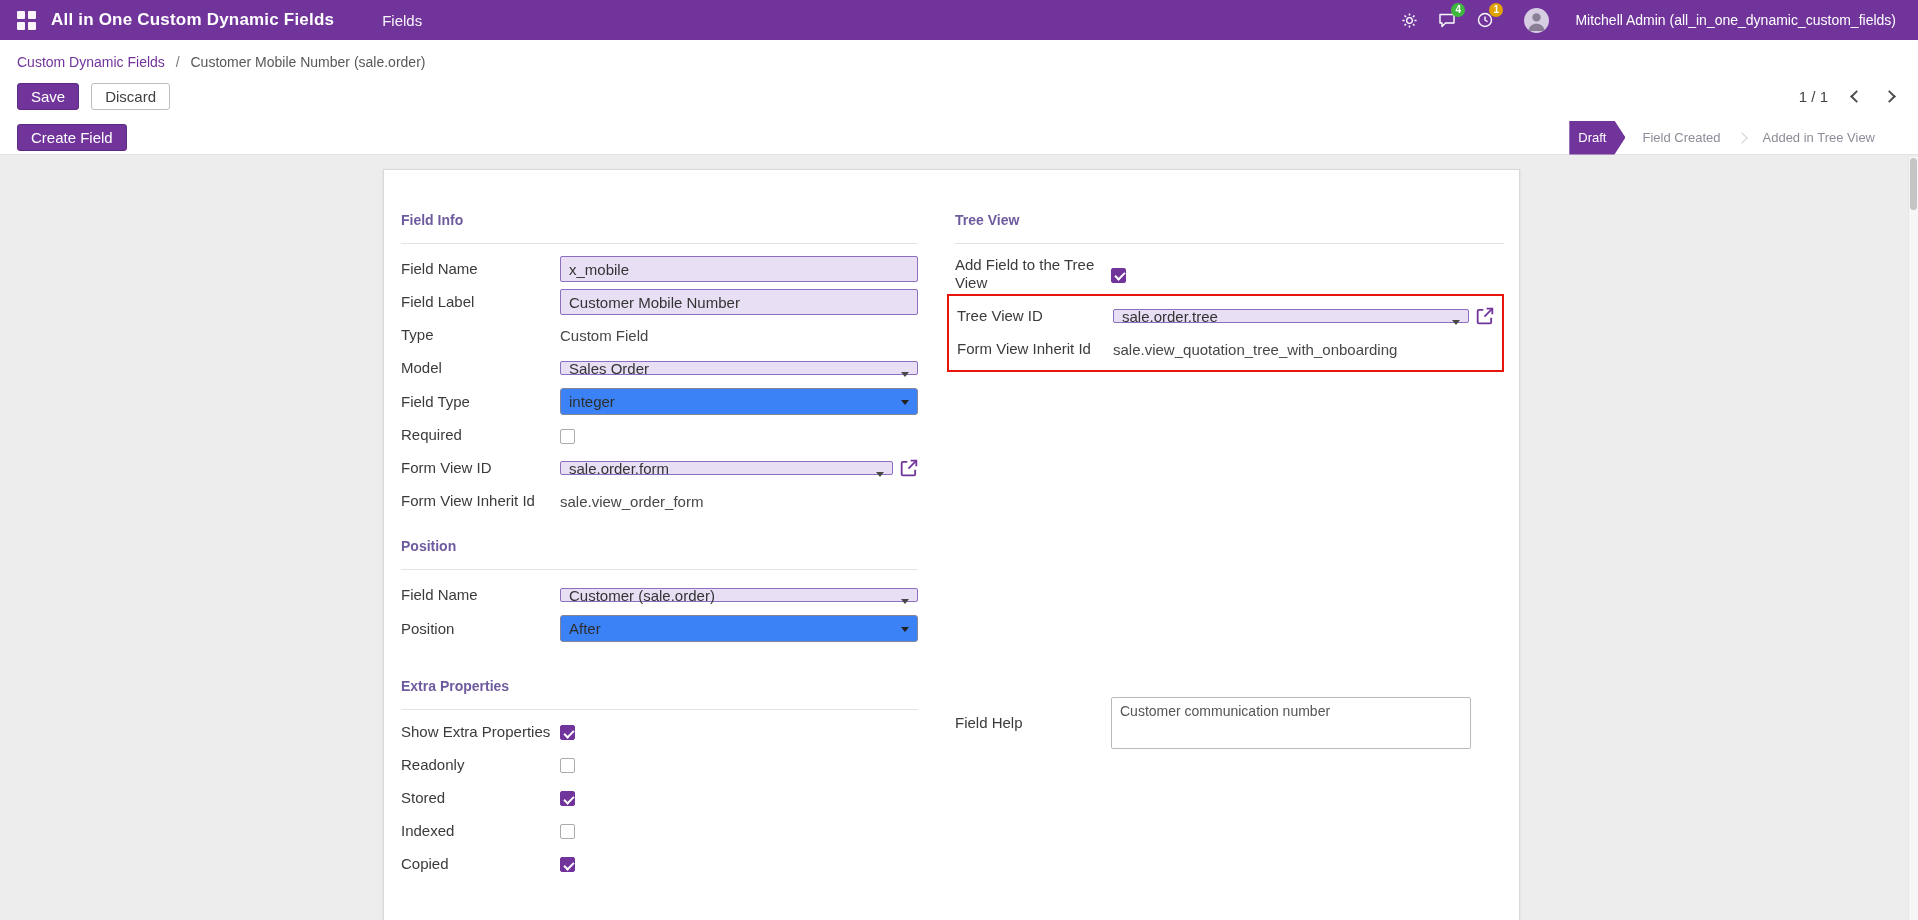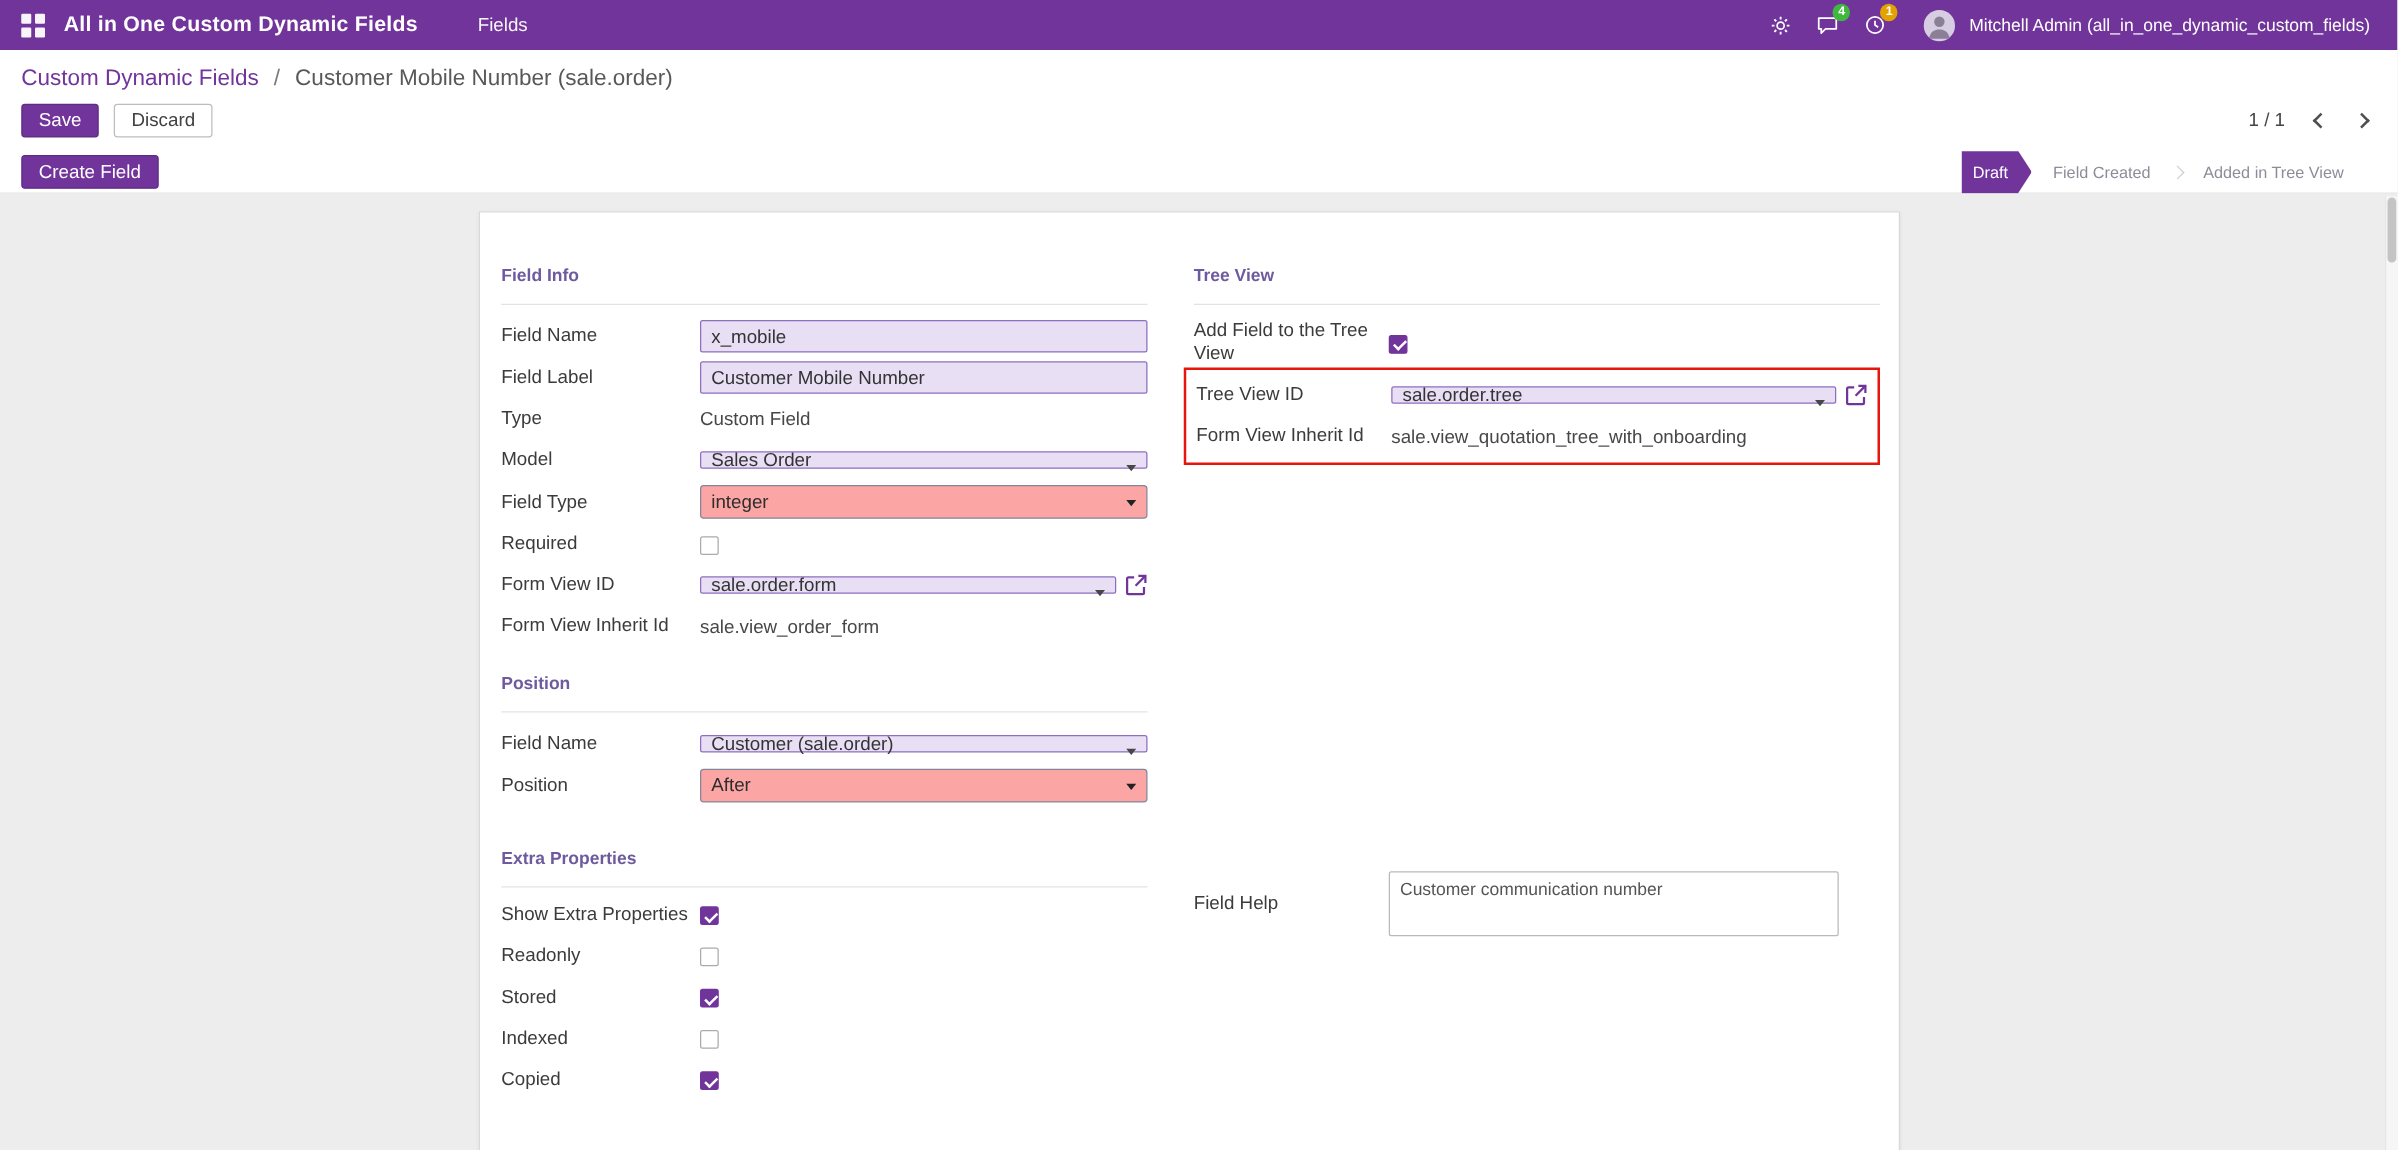--- a/index.html
+++ b/index.html
@@ -20,26 +20,26 @@
     gap:3px;place-content:center;cursor:pointer}
   .apps-btn span{background:#fff;border-radius:1px;opacity:.95}
   .nav-title{font-size:17px;font-weight:700;margin-left:13px;letter-spacing:.2px;white-space:nowrap}
   .nav-menu{margin-left:40px;font-size:15px;opacity:.95;cursor:pointer;padding:9px 8px}
   .nav-right{margin-left:auto;display:flex;align-items:center;gap:16px}
   .systray-item{position:relative;width:22px;height:22px;display:flex;align-items:center;justify-content:center;cursor:pointer}
   .badge{position:absolute;top:-6px;right:-7px;min-width:14px;height:14px;border-radius:8px;
     font-size:10px;line-height:14px;text-align:center;padding:0 3px;color:#fff;font-weight:700}
   .badge.msg{background:#3eb93e}
   .badge.act{background:#e2a300}
-  .user-block{display:flex;align-items:center;gap:11px;cursor:pointer;margin-left:12px}
+  .user-block{display:flex;align-items:center;gap:26px;cursor:pointer;margin-left:12px}
   .avatar{width:25px;height:25px;border-radius:50%;background:#d6cde2;overflow:hidden;flex:none}
   .user-name{font-size:14px;white-space:nowrap}
   
   .control-panel{background:#fff;padding:11px 24px 0 17px;flex:none}
-  .breadcrumb{font-size:18px;line-height:22px}
+  .breadcrumb{font-size:14px;line-height:22px}
   .breadcrumb .parent{color:var(--primary);cursor:pointer}
   .breadcrumb .sep{color:#7a7a7a;margin:0 7px}
   .breadcrumb .current{color:#585858}
   .actions-row{display:flex;align-items:center;margin:10px 0 11px}
   .btn{font-size:15px;padding:4px 13px;border-radius:3px;border:1px solid transparent;cursor:pointer;font-family:inherit}
   .btn-primary{background:var(--primary);color:#fff;border-color:#5e2b82}
   .btn-secondary{background:#fff;color:#404040;border-color:#bdbdbd;margin-left:12px}
   .pager{margin-left:auto;display:flex;align-items:center;gap:24px;color:#454545;font-size:15px}
   .chev{width:9px;height:9px;border-top:2px solid #4f4f4f;border-right:2px solid #4f4f4f;display:inline-block;cursor:pointer}
   .chev.left{transform:rotate(-135deg)}
@@ -68,21 +68,21 @@
   .flabel{width:159px;flex:none;font-size:15px;font-weight:400;color:#3b3b3b;line-height:18px}
   .col-right .flabel{width:156px}
   .fvalue-text{font-size:15px;color:#474747}
   .txt{width:358px;height:26px;background:var(--input-bg);border:1px solid var(--input-border);
     border-radius:2px;padding:0 8px;font-size:15px;color:#333;font-family:inherit}
   .combo{position:relative;width:358px;height:14px;background:var(--input-bg);
     border:1px solid var(--input-border);border-radius:2px;display:flex;align-items:center;
     padding:0 24px 0 8px;font-size:15px;color:#333;cursor:pointer}
   .combo .caret{position:absolute;right:8px;top:10px;width:0;height:0;
     border-left:4.5px solid transparent;border-right:4.5px solid transparent;border-top:5.5px solid #474747}
-  .nselect{position:relative;width:358px;height:27px;background:#fca5a5;border:1px solid #85859a;
+  .nselect{position:relative;width:358px;height:27px;background:#3b82f6;border:1px solid #85859a;
     border-radius:3px;display:flex;align-items:center;padding:0 24px 0 8px;font-size:15px;color:#2e2e2e;cursor:pointer}
   .nselect .caret{position:absolute;right:8px;top:11px;width:0;height:0;
     border-left:4.5px solid transparent;border-right:4.5px solid transparent;border-top:5.5px solid #222}
   .ext-link{width:18px;height:18px;margin-left:7px;flex:none;cursor:pointer;color:var(--primary)}
   .cb{width:15px;height:15px;border:1px solid #ababab;border-radius:2px;background:#fff;
     position:relative;cursor:pointer;flex:none;margin-top:2px}
   .cb.checked{background:var(--primary);border-color:var(--primary)}
   .cb.checked::after{content:"";position:absolute;left:4.5px;top:1.5px;width:4px;height:8px;
     border-right:2px solid #fff;border-bottom:2px solid #fff;transform:rotate(45deg)}
   .cb-row{margin-bottom:14px;min-height:19px}

